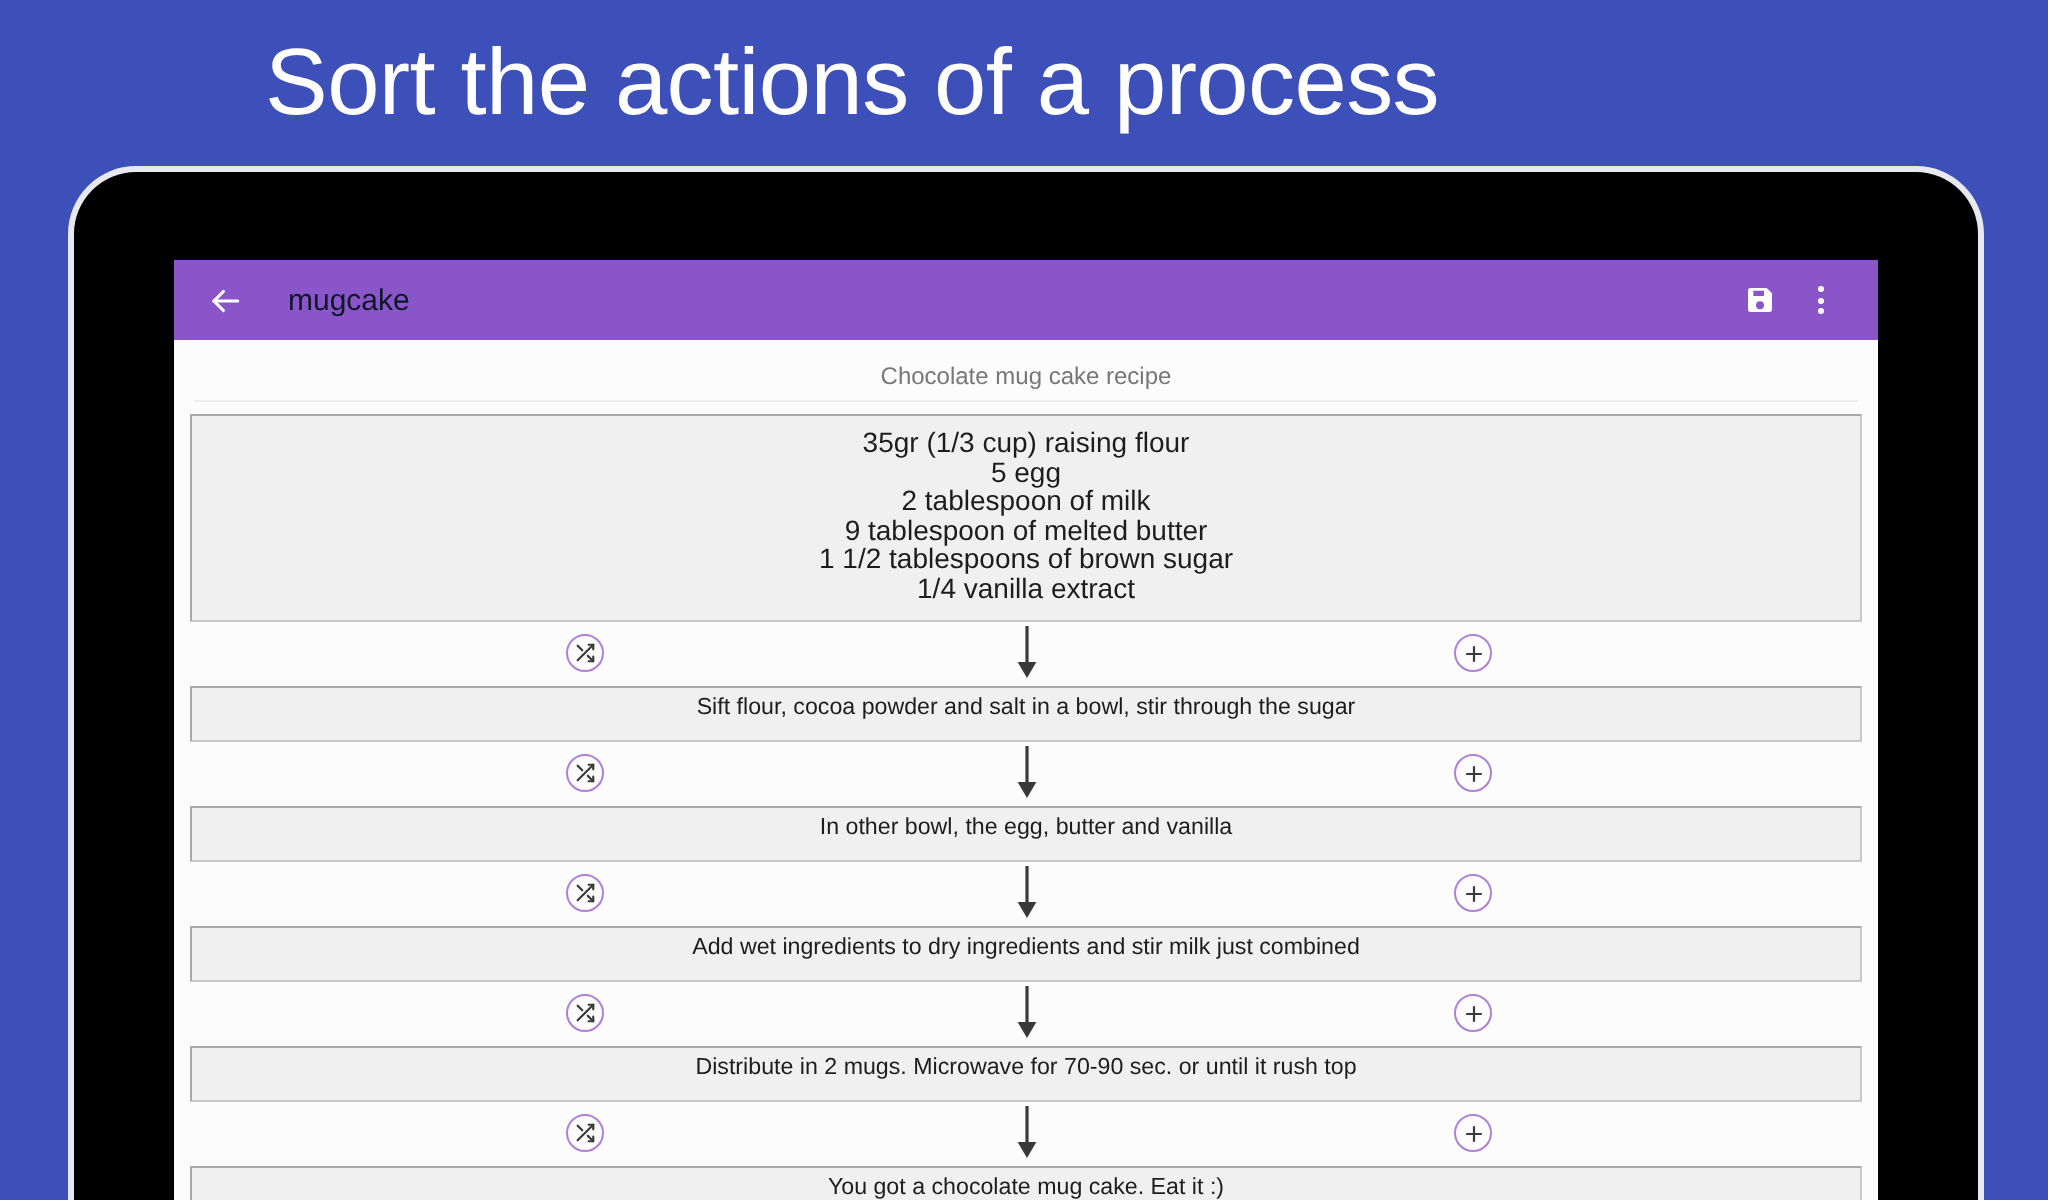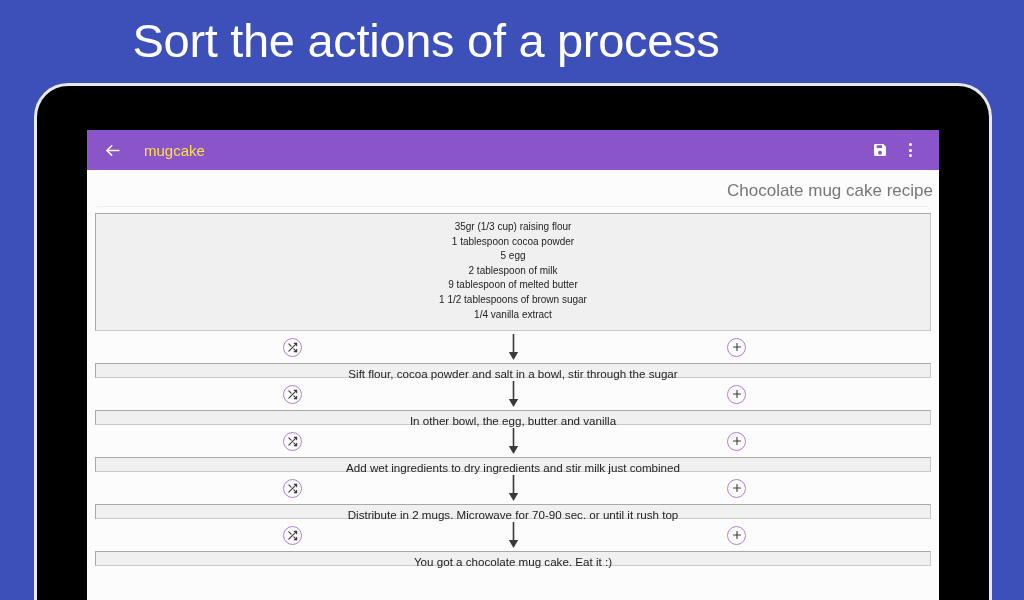--- a/index.html
+++ b/index.html
@@ -55,65 +55,65 @@
     padding: 0 14px 0 10px;
     flex: 0 0 auto;
   }
   .tb-icon {
     width: 30px; height: 30px;
     display: flex; align-items: center; justify-content: center;
     color: #ffffff;
     flex: 0 0 auto;
   }
   .tb-title {
-    color: #fde047;
+    color: #0f172a;
     font-size: 15px;
     margin-left: 17px;
     flex: 1 1 auto;
     white-space: nowrap;
   }
   .dots { display: flex; flex-direction: column; gap: 2.5px; align-items: center; }
   .dots i { width: 3px; height: 3px; border-radius: 50%; background: #fff; display: block; }
 
   
   .content {
     padding: 8px 6px 0 6px;
     background: #fcfcfc;
     height: 476px;
   }
   .doc-title {
-    text-align: right;
+    text-align: center;
     color: #777777;
-    font-size: 17px;
+    font-size: 12px;
     padding: 3px 0 5px 0;
   }
   .divider {
     height: 1px; background: #c8c8c8;
     margin: 0 4px 6px 4px;
     border-bottom: 1px solid #eeeeee;
   }
 
   .panel {
     background: #f0f0f0;
     border: 1px solid #a8a8a8;
     border-right-color: #c9c9c9;
     border-bottom-color: #c9c9c9;
     margin: 0 2px;
     text-align: center;
     color: #1d1d1d;
   }
   .panel.ingredients {
     padding: 6px 0 8px 0;
-    font-size: 10px;
+    font-size: 14px;
     line-height: 14.6px;
   }
   .panel.step {
     font-size: 11.6px;
     line-height: 20px;
-    height: 15px;
+    height: 28px;
   }
 
   .connector {
     display: flex;
     align-items: center;
     height: 32px;
     position: relative;
   }
   .circle-btn {
     width: 19px; height: 19px;
@@ -163,21 +163,20 @@
         </div>
       </div>
 
       <div class="content">
 
         <div class="doc-title">Chocolate mug cake recipe</div>
         <div class="divider"></div>
 
         <div class="panel ingredients">
           <div>35gr (1/3 cup) raising flour</div>
-          <div>1 tablespoon cocoa powder</div>
           <div>5 egg</div>
           <div>2 tablespoon of milk</div>
           <div>9 tablespoon of melted butter</div>
           <div>1 1/2 tablespoons of brown sugar</div>
           <div>1/4 vanilla extract</div>
         </div>
 
         <div class="connector">
           <div class="circle-btn shuffle">
             <svg width="11" height="11" viewBox="0 0 24 24" fill="none" stroke="#3a3a3a" stroke-width="2.4" stroke-linecap="round" stroke-linejoin="round">

